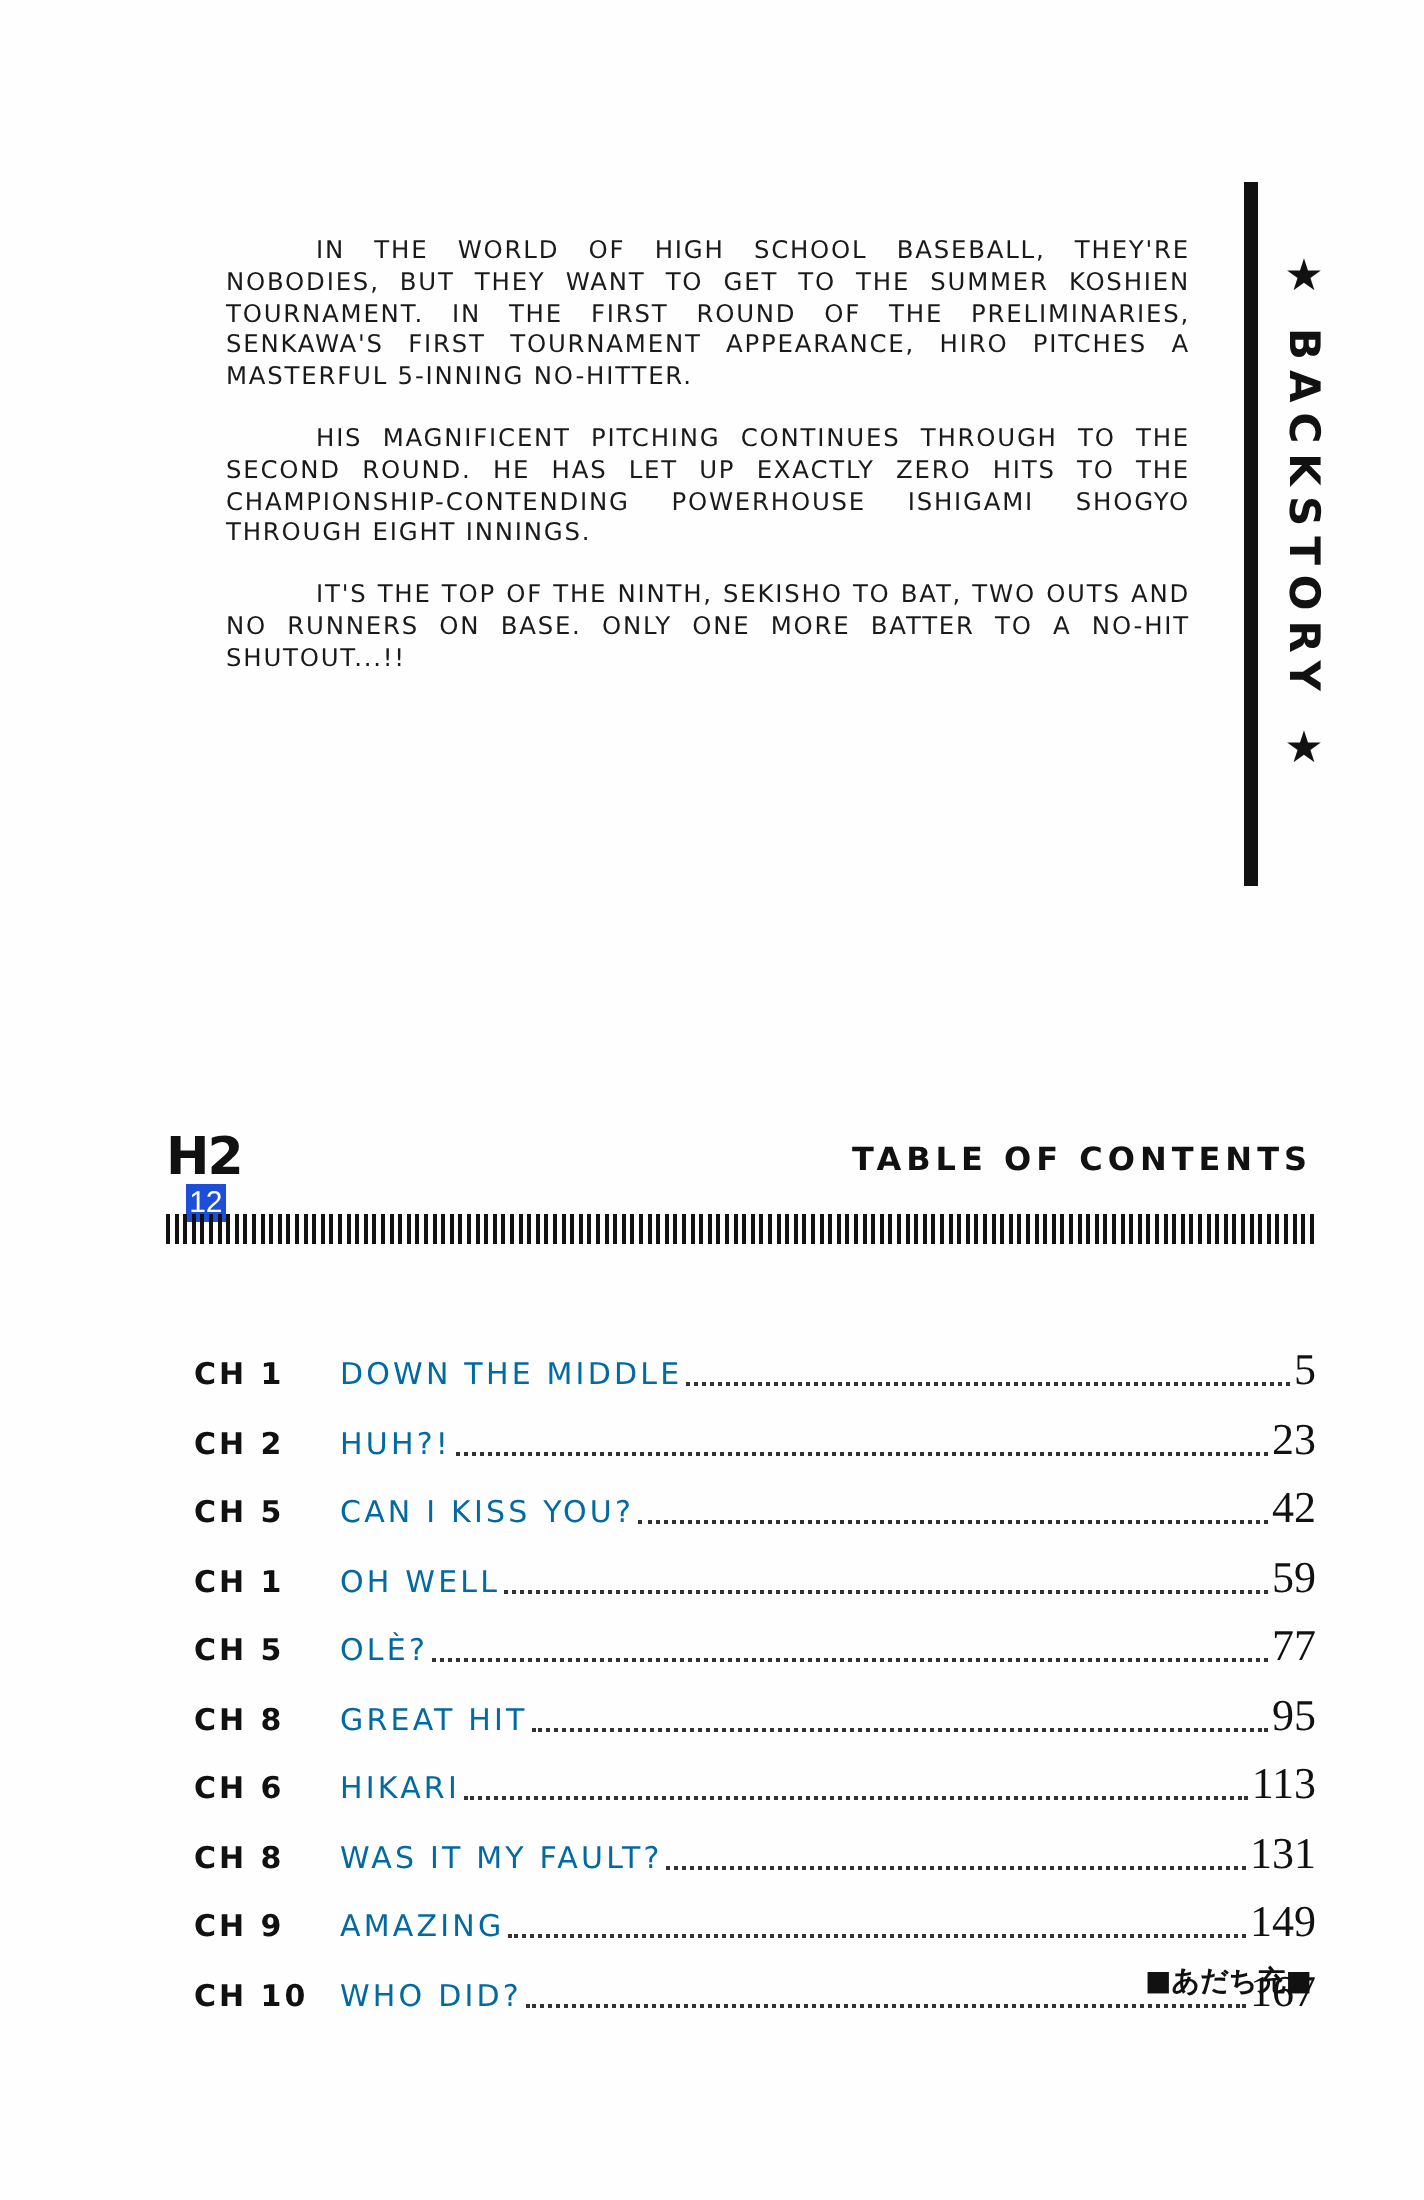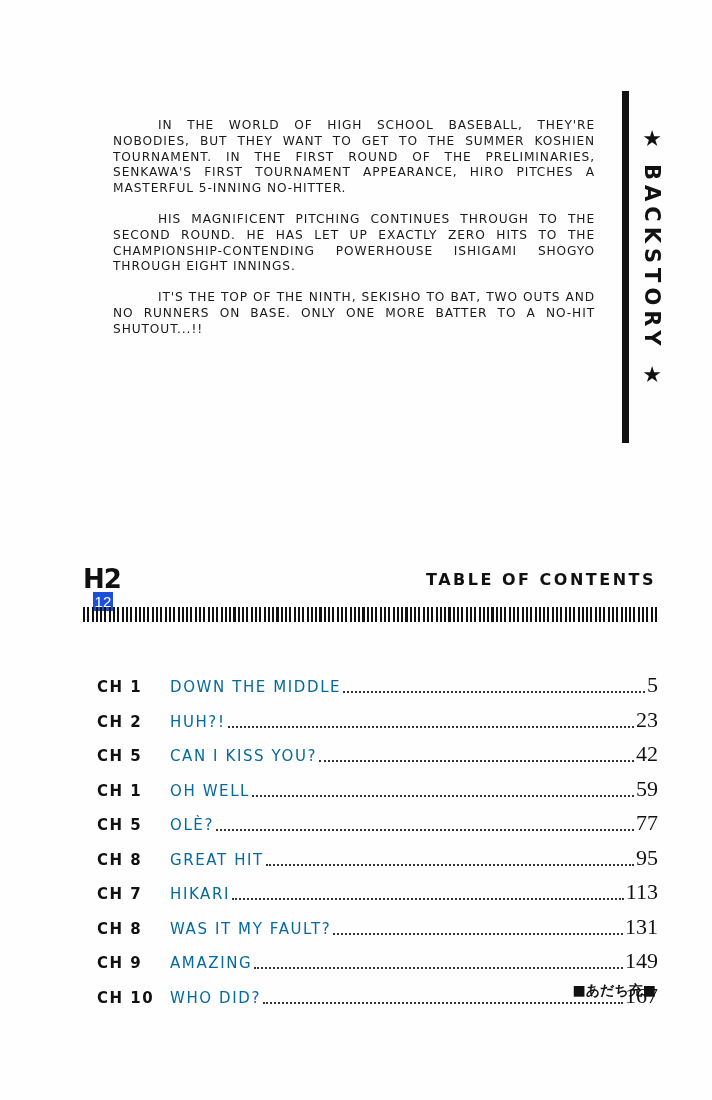--- a/index.html
+++ b/index.html
@@ -131,21 +131,21 @@
       <span class="dots"></span>
       <span class="page">77</span>
     </div>
   <div class="row">
       <span class="ch">CH 8</span>
       <span class="title">GREAT HIT</span>
       <span class="dots"></span>
       <span class="page">95</span>
     </div>
   <div class="row">
-      <span class="ch">CH 7</span>
+      <span class="ch">CH 6</span>
       <span class="title">HIKARI</span>
       <span class="dots"></span>
       <span class="page">113</span>
     </div>
   <div class="row">
       <span class="ch">CH 8</span>
       <span class="title">WAS IT MY FAULT?</span>
       <span class="dots"></span>
       <span class="page">131</span>
     </div>

